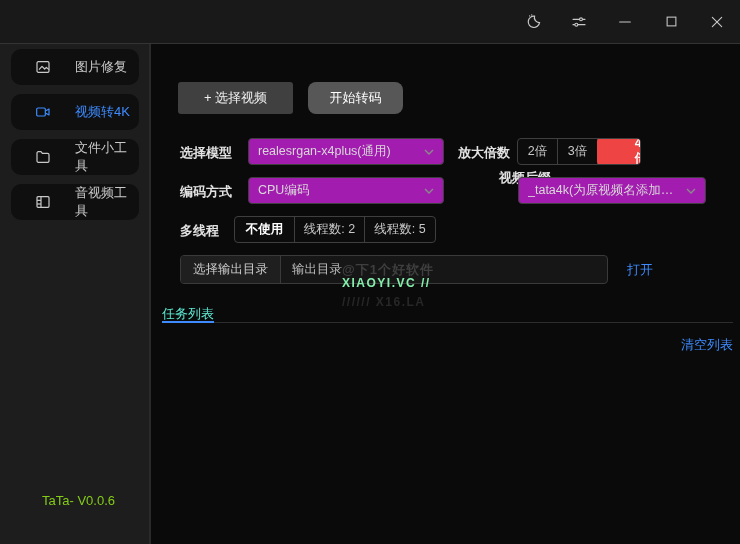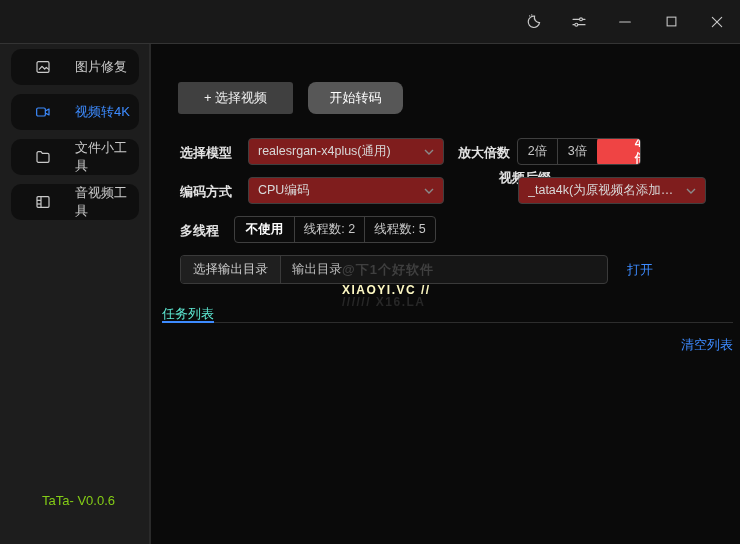--- a/index.html
+++ b/index.html
@@ -28,21 +28,21 @@
 
   
   .abs { position:absolute; }
   .label { font-size:13px; color:#e2e2e2; font-weight:600; white-space:nowrap; }
 
   .btn-primary { left:178px; top:82px; width:115px; height:32px; background:#404040;
     border:none; border-radius:3px; color:#f0f0f0; font-size:13px; cursor:pointer; }
   .btn-gray { left:308px; top:82px; width:95px; height:32px; background:#575757;
     border:none; border-radius:8px; color:#fff; font-size:13px; cursor:pointer; }
 
-  .dropdown { height:27px; background:#7f1d1d; border:1px solid #3f3f3f; border-radius:4px;
+  .dropdown { height:27px; background:#a21caf; border:1px solid #3f3f3f; border-radius:4px;
     display:flex; align-items:center; justify-content:space-between; padding:0 9px;
     color:#d8d8d8; font-size:12.5px; cursor:pointer; }
   .dropdown .val { overflow:hidden; white-space:nowrap; text-overflow:ellipsis; }
   .dropdown svg { flex:none; margin-left:6px; }
 
   .segmented { height:27px; display:flex; border:1px solid #3f3f3f; border-radius:4px;
     background:#0c0c0c; overflow:hidden; }
   .seg { display:flex; align-items:center; justify-content:center; font-size:12.5px;
     color:#c9c9c9; cursor:pointer; border-right:1px solid #3f3f3f; }
   .seg:last-child { border-right:none; }
@@ -55,21 +55,21 @@
   .outbtn { flex:none; padding:0 12px; background:#1f1f1f; border:none;
     border-right:1px solid #3a3a3a; color:#cccccc; font-size:12.5px;
     display:flex; align-items:center; cursor:pointer; white-space:nowrap; }
   .outfield { flex:1; display:flex; align-items:center; padding-left:11px;
     color:#bdbdbd; font-size:12.5px; cursor:text; }
 
   .link { color:#3d8bff; font-size:13px; cursor:pointer; white-space:nowrap; }
 
   .wm1 { left:342px; top:261px; font-size:13px; font-weight:700; color:#3f3f3f;
     letter-spacing:1px; pointer-events:none; }
-  .wm2 { left:342px; top:283px; font-size:12px; font-weight:700; color:#fef9c3;
+  .wm2 { left:342px; top:276px; font-size:12px; font-weight:700; color:#86efac;
     letter-spacing:1.5px; pointer-events:none;text-align:center; }
   .wm3 { left:342px; top:295px; font-size:12px; font-weight:700; color:#272727;
     letter-spacing:1.5px; pointer-events:none; }
 
   .tab { left:162px; top:305px; font-size:13px; color:#5eead4; cursor:pointer; }
   .tab-underline { left:162px; top:321px; width:52px; height:2px; background:#3d8bff; }
   .tab-divider { left:162px; top:322px; width:571px; height:1px; background:#2d2d2d; }
   .clear { left:681px; top:336px; }
 </style>
 </head>

